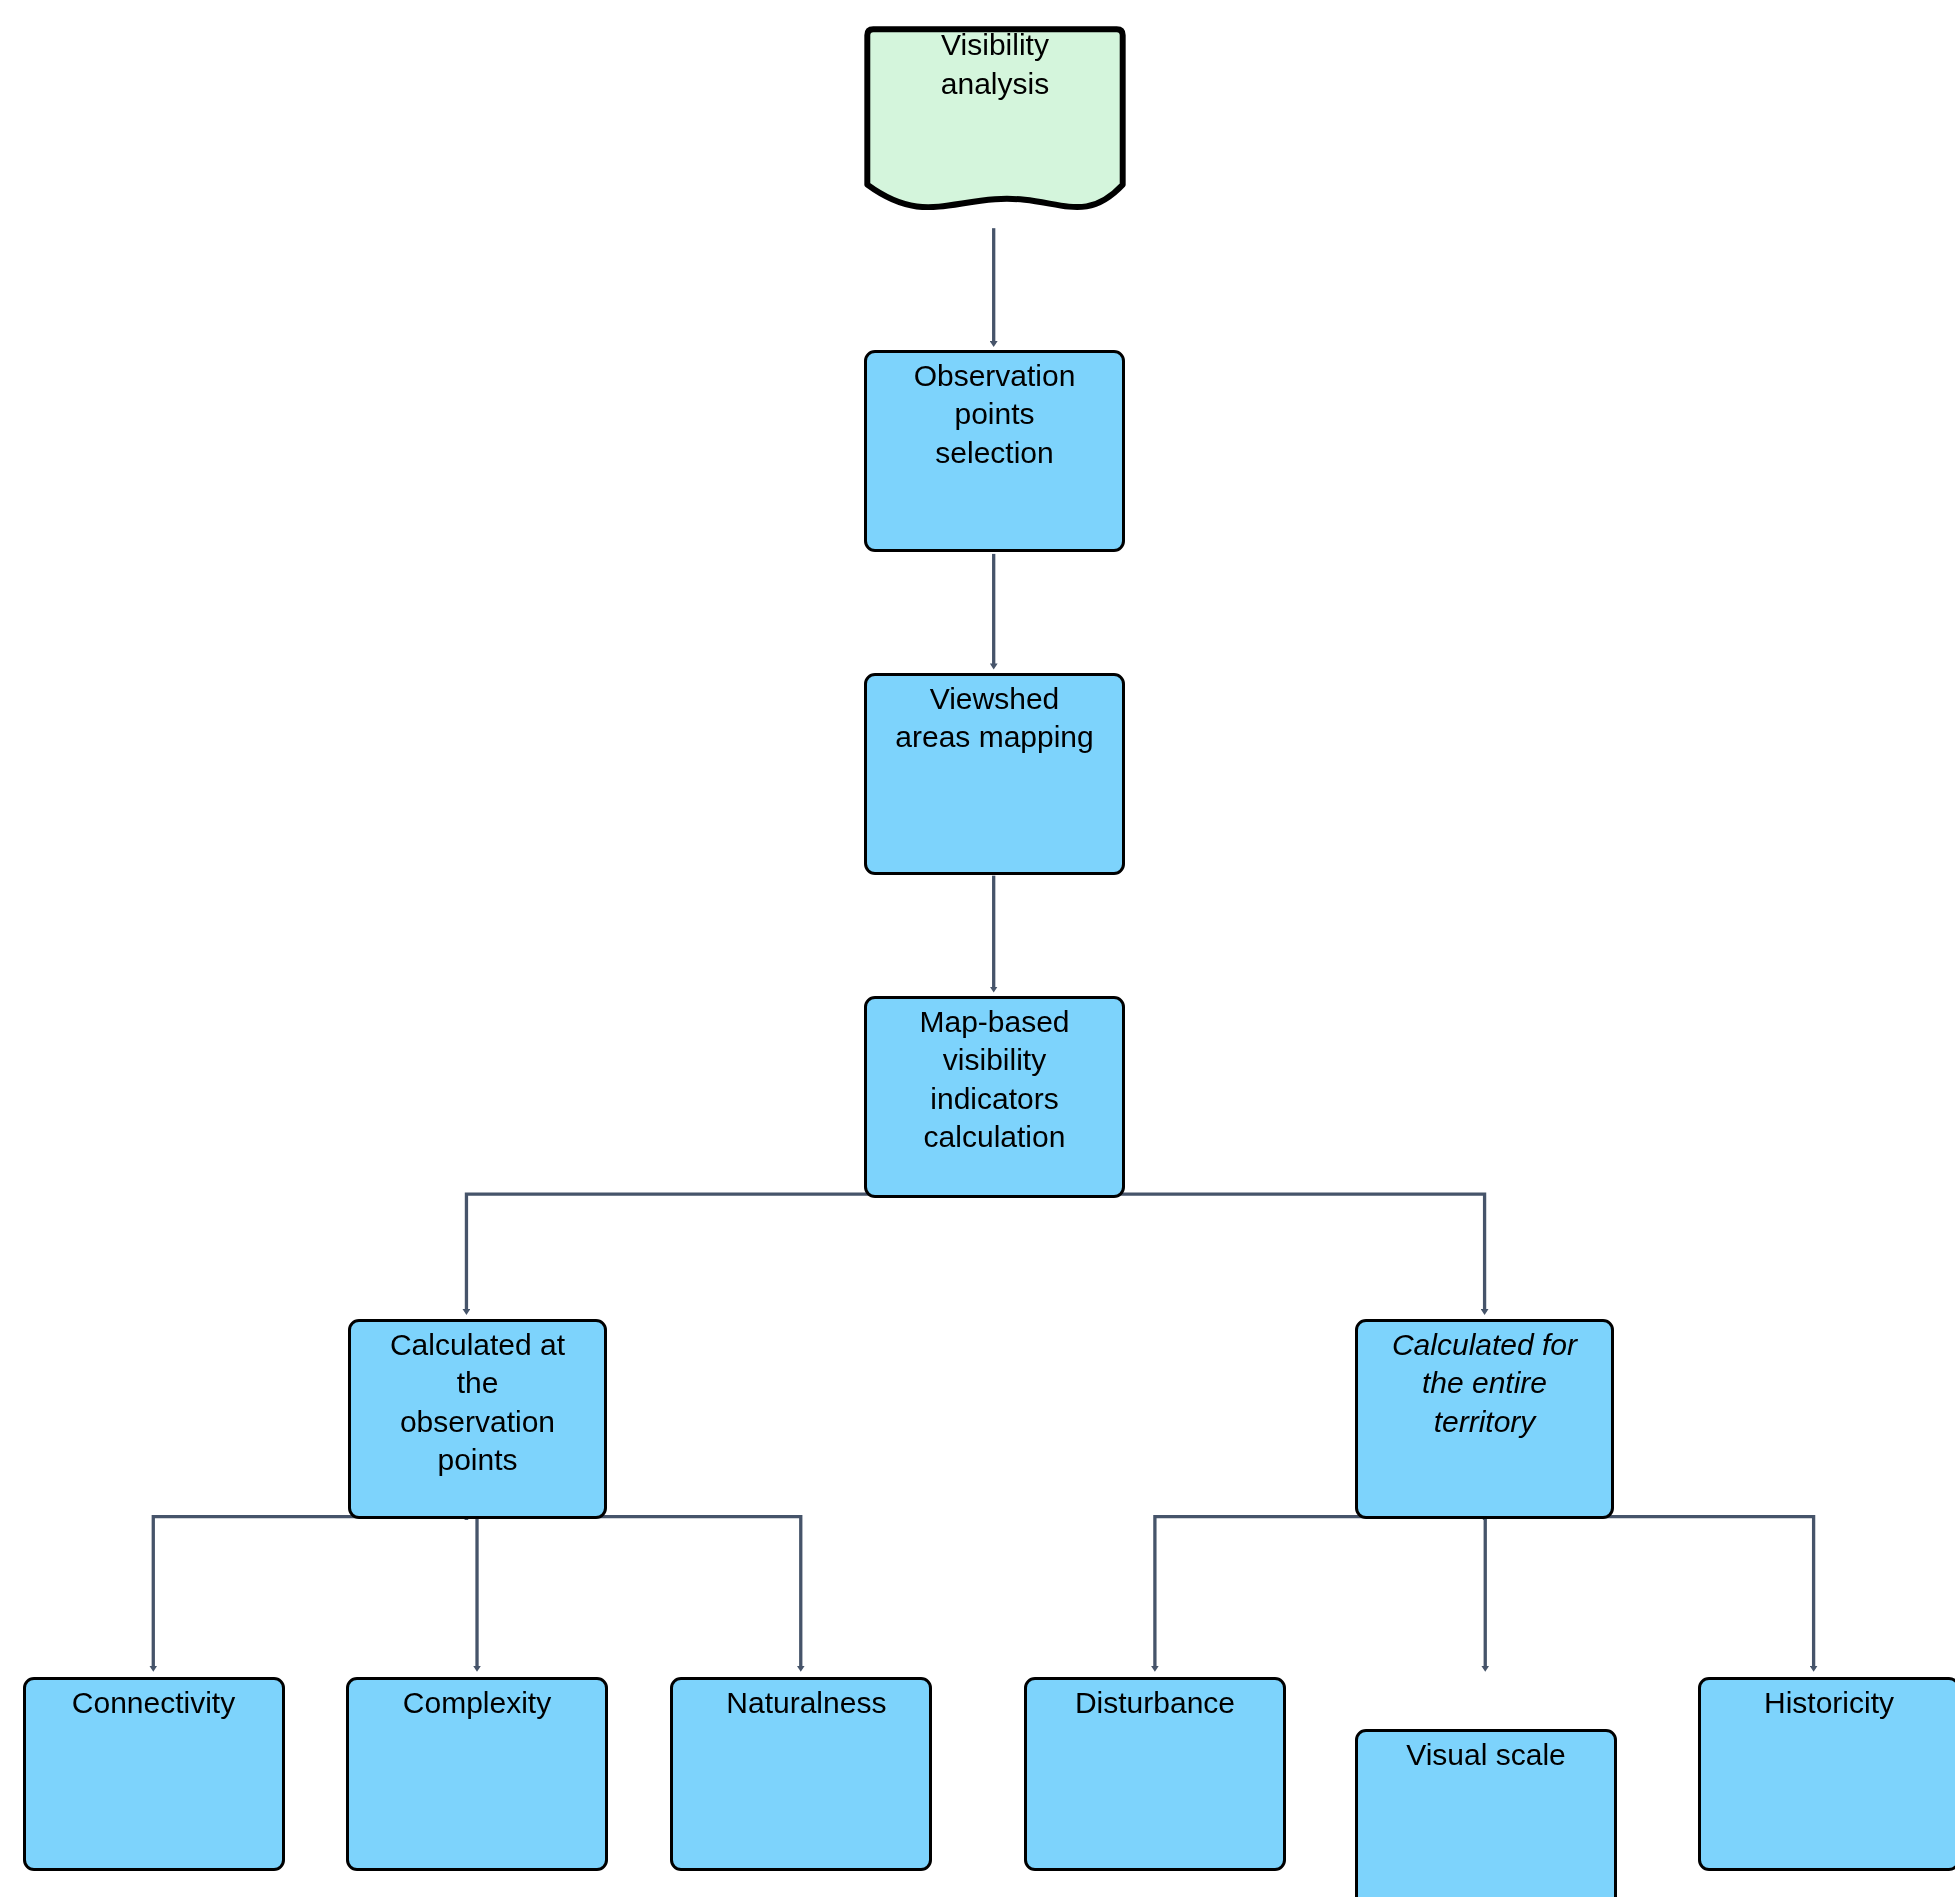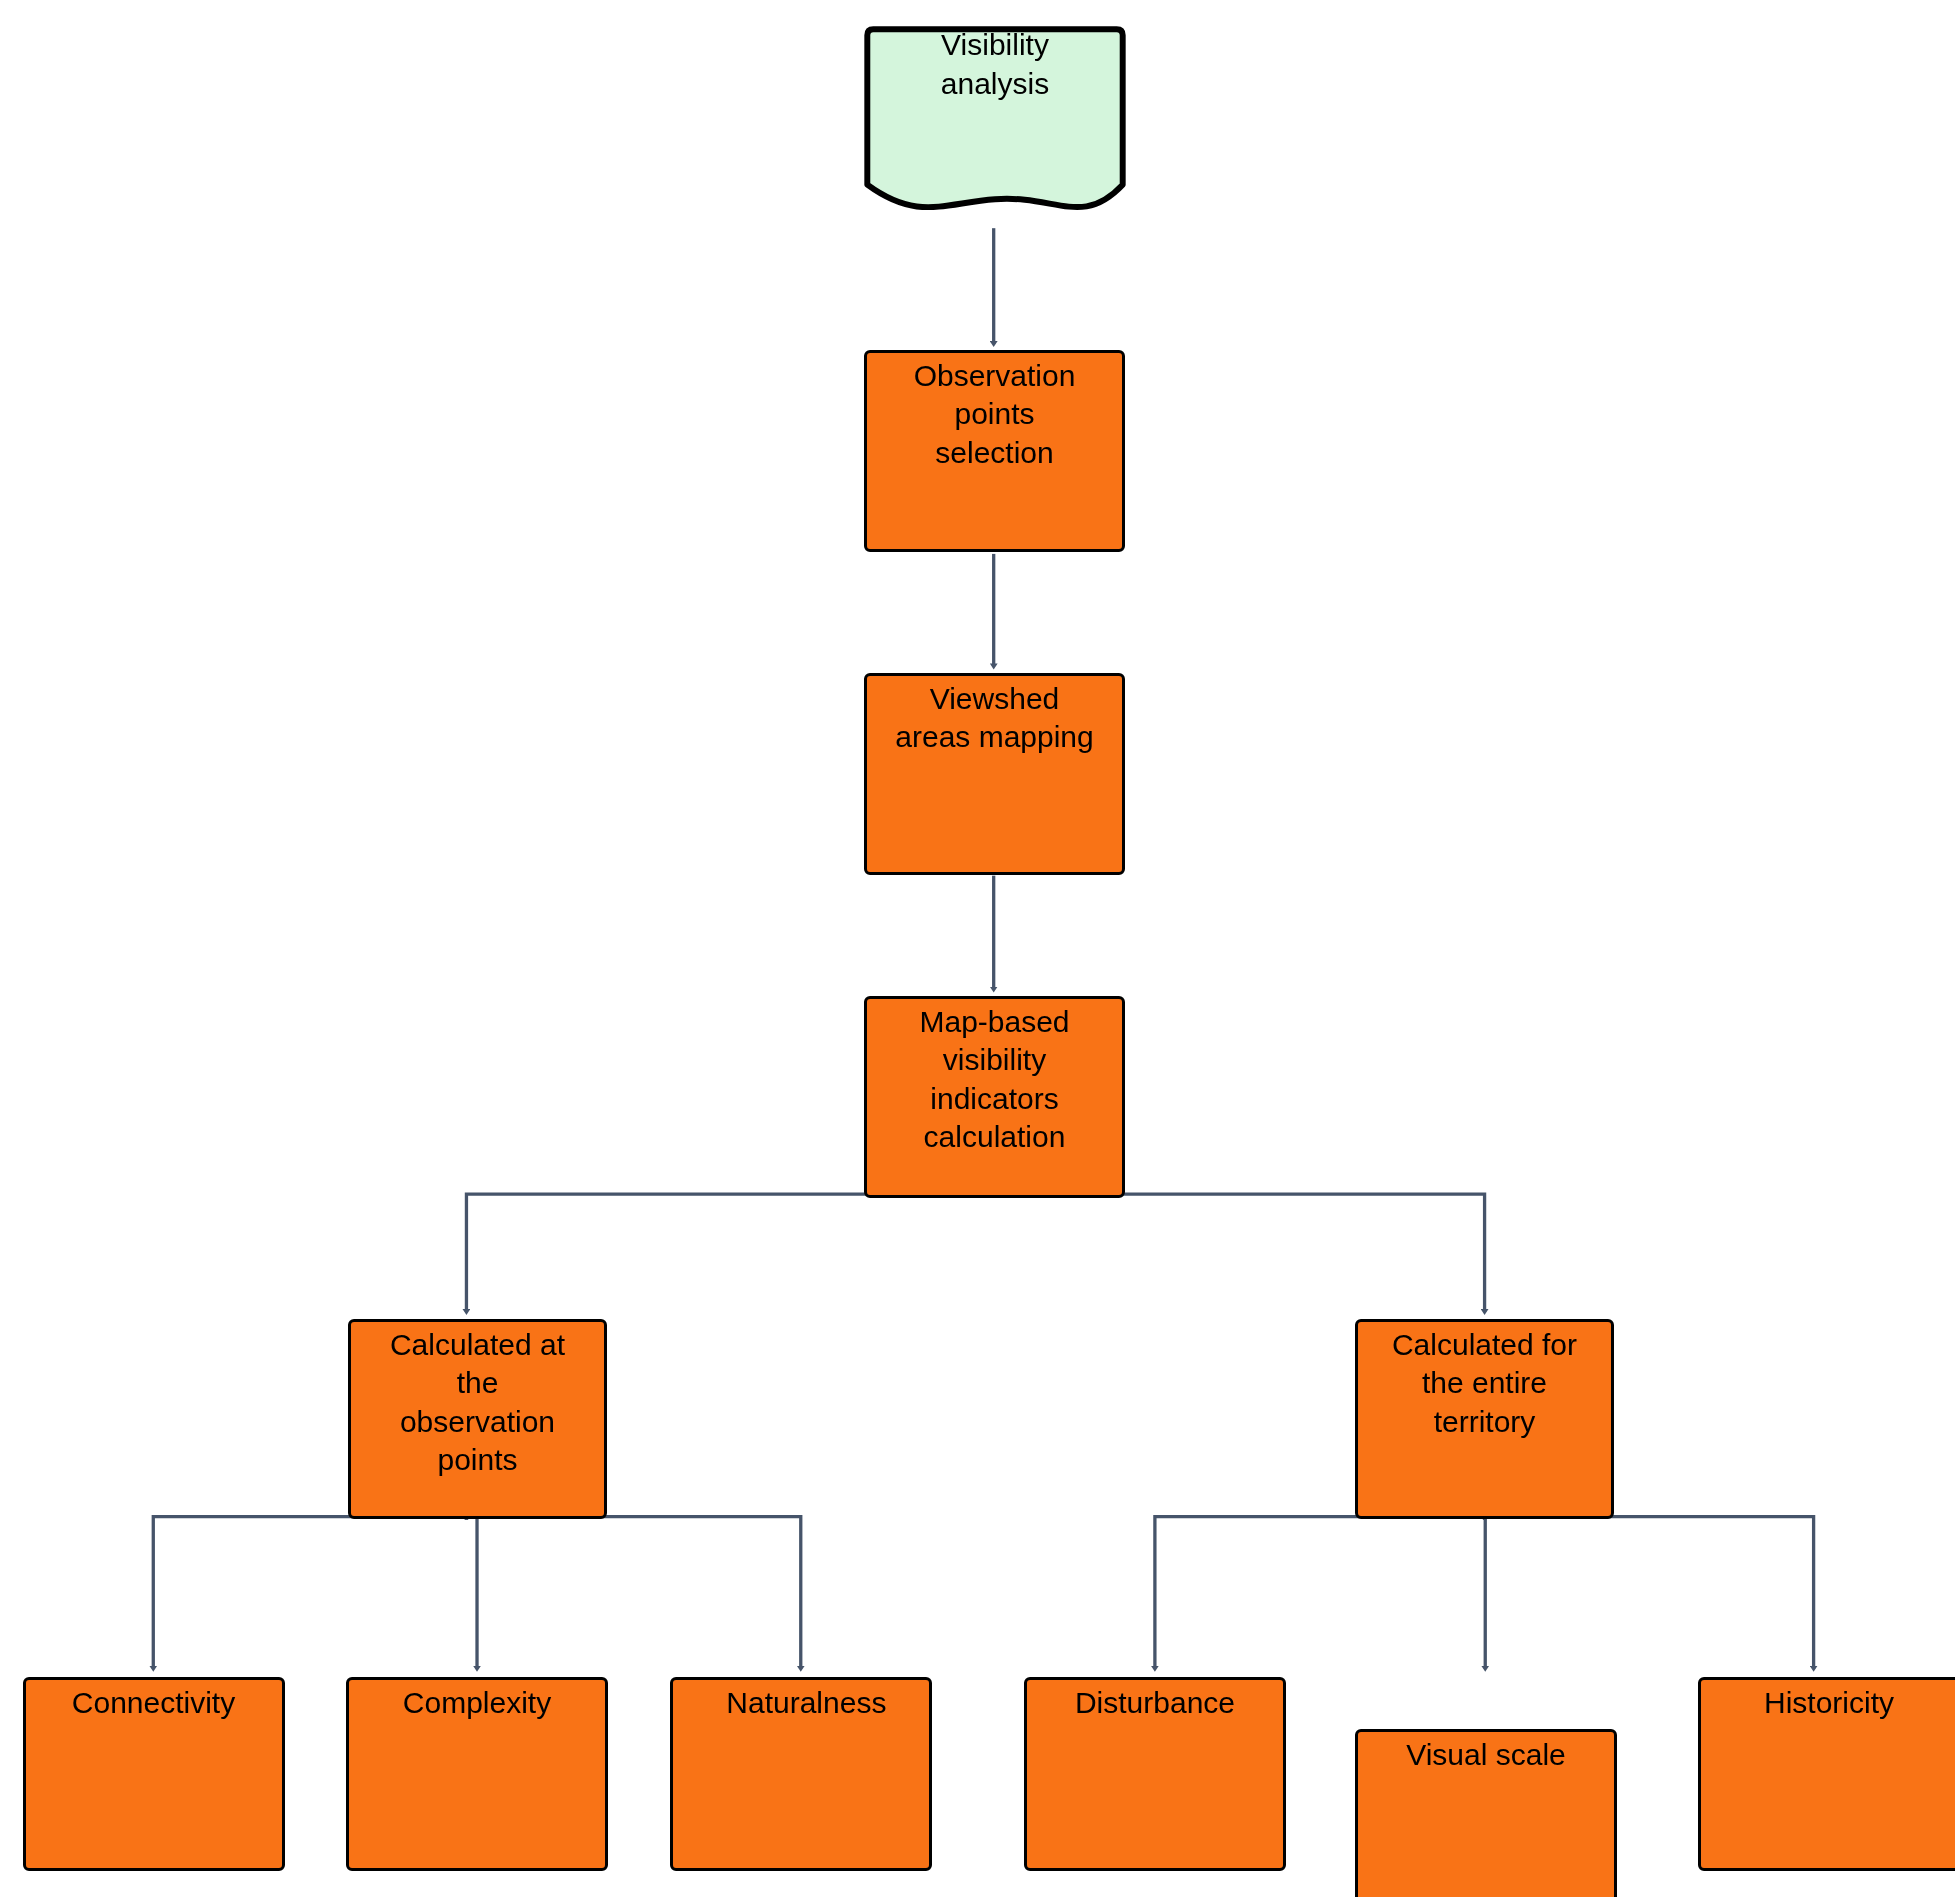--- a/index.html
+++ b/index.html
@@ -32,22 +32,22 @@
     display: flex;
     justify-content: center;
     text-align: center;
     color: #000000;
     line-height: 1.28;
     white-space: pre-line;
     z-index: 5;
   }
   .node-rect {
     border: 3.3px solid #000000;
-    border-radius: 6px;
-    background: #f97316;
+    border-radius: 11px;
+    background: #7dd3fc;
     font-size: 30px;
     padding: 4px 9.3px;
   }
   .node-doc {
     background: transparent;
     border: none;
     padding: 0;
     font-size: 30px;
   }
   .doc-label {
@@ -137,21 +137,21 @@
 calculation</span>
   </div>
 
   <div class="node node-rect" style="left:348px; top:1319px; width:259px; height:200px;">
     <span>Calculated at
 the
 observation
 points</span>
   </div>
 
-  <div class="node node-rect" style="left:1355px; top:1319px; width:259px; height:200px;">
+  <div class="node node-rect" style="left:1355px; top:1319px; width:259px; height:200px;font-style:italic;">
     <span>Calculated for
 the entire
 territory</span>
   </div>
 
   <div class="node node-rect" style="left:346px; top:1677px; width:262px; height:194px;">
     <span class="leaf-label">Complexity</span>
   </div>
 
   <div class="node node-rect" style="left:22.5px; top:1677px; width:262px; height:194px;">

